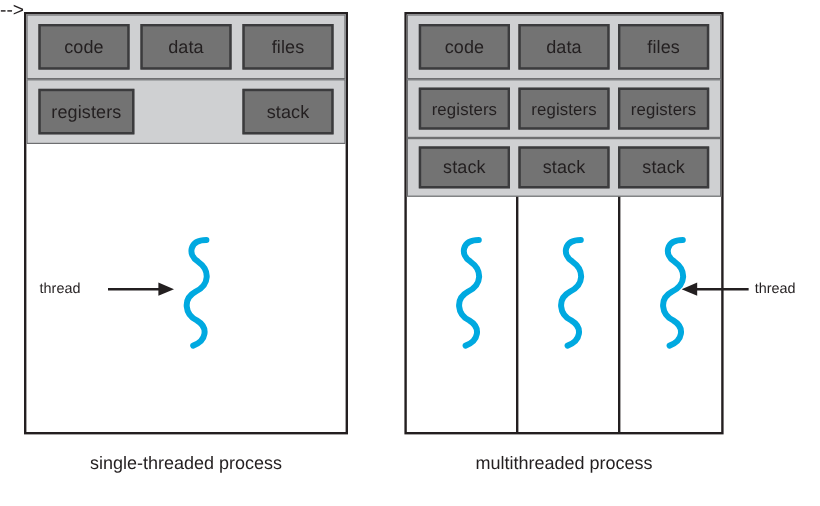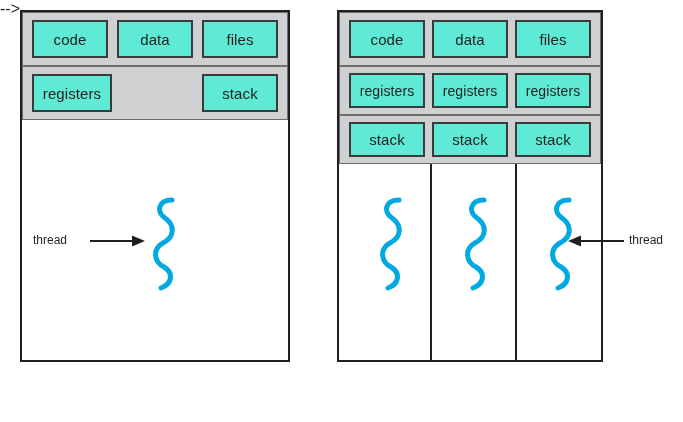--- a/index.html
+++ b/index.html
@@ -36,21 +36,21 @@
     position: absolute;
     box-sizing: border-box;
     background: #cfd0d2;
     border: 1px solid #6d6e70;
   }
 
   
   .cell {
     position: absolute;
     box-sizing: border-box;
-    background: #5eead4;
+    background: #737373;
     border: 2px solid #3b3b3d;
     display: flex;
     align-items: center;
     justify-content: center;
     font-size: 15px;
     line-height: 1;
     color: #231f20;
     letter-spacing: 0.1px;
   }
 
@@ -124,20 +124,21 @@
              C4 53, 6 66, 16 71 C26 77, 24 88, 13 92" fill="none" stroke="#00a9e0" stroke-width="5" stroke-linecap="round" stroke-linejoin="round"></path>
   </svg>
 
    --&gt;
   <div class="anno-label" style="left:33px; top:234px;">thread</div>
   <svg class="arrow-svg" viewBox="0 0 55 16" style="left:90px; top:233px; width:55px; height:16px;">
     <line x1="0" y1="8" x2="44" y2="8" stroke="#231f20" stroke-width="2"></line>
     <polygon points="55,8 42,2.5 42,13.5" fill="#231f20"></polygon>
   </svg>
 
+  <div class="caption" style="left:20px; top:379px; width:270px;">single-threaded process</div>
 
 
   
   <div class="process-frame" style="left:337px; top:10px; width:266px; height:352px;">
 
     <div class="band" style="left:0px; top:0px; width:262px; height:54px;"></div>
 
     <div class="band" style="left:0px; top:54px; width:262px; height:49px;"></div>
 
     <div class="band" style="left:0px; top:103px; width:262px; height:49px;"></div>
@@ -190,14 +191,15 @@
              C4 53, 6 66, 16 71 C26 77, 24 88, 13 92" fill="none" stroke="#00a9e0" stroke-width="5" stroke-linecap="round" stroke-linejoin="round"></path>
   </svg>
 
   
   <svg class="arrow-svg" viewBox="0 0 56 16" style="left:568px; top:233px; width:56px; height:16px;">
     <line x1="56" y1="8" x2="12" y2="8" stroke="#231f20" stroke-width="2"></line>
     <polygon points="0,8 13,2.5 13,13.5" fill="#231f20"></polygon>
   </svg>
   <div class="anno-label" style="left:629px; top:234px;">thread</div>
 
+  <div class="caption" style="left:337px; top:379px; width:266px;">multithreaded process</div>
 
 </div>
 
 </body></html>

